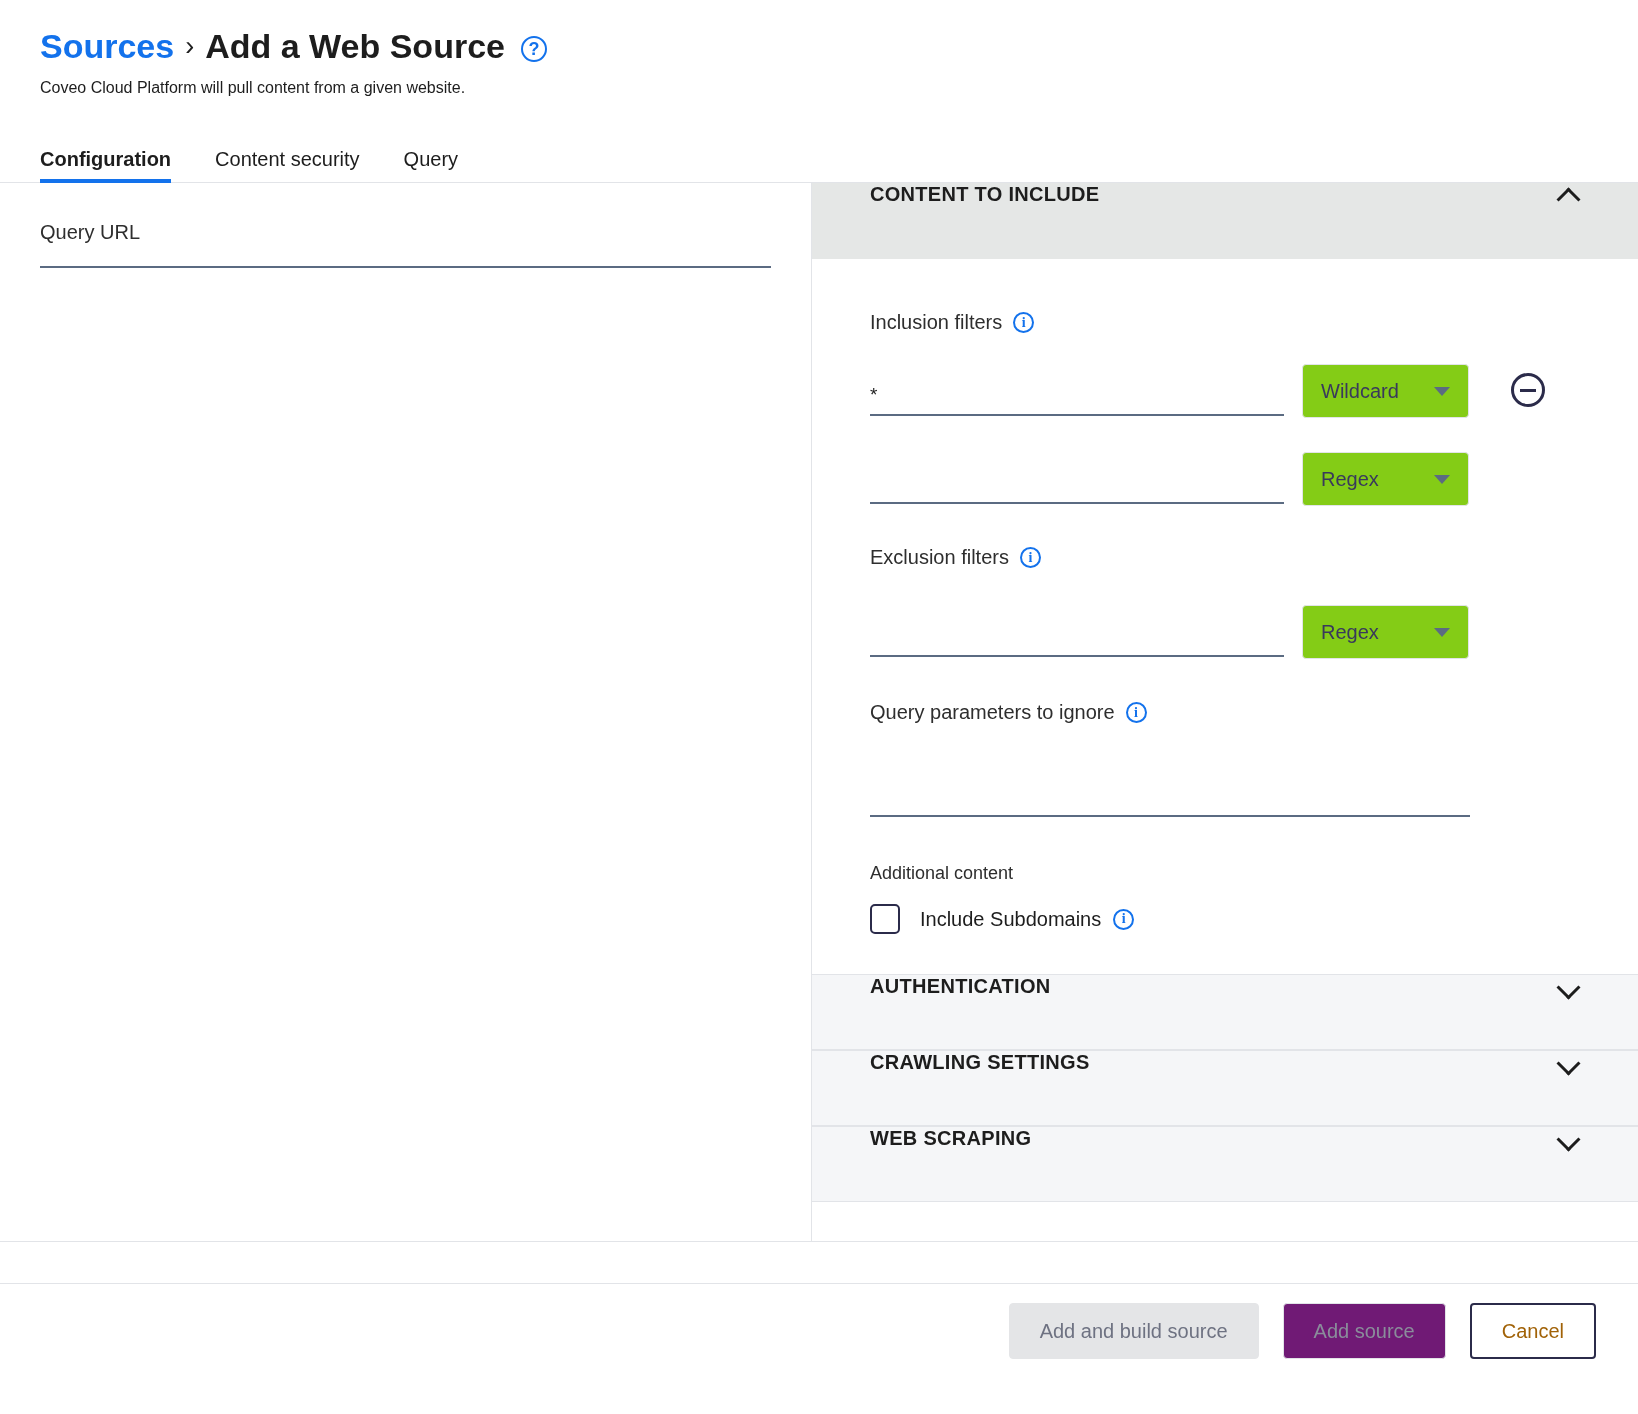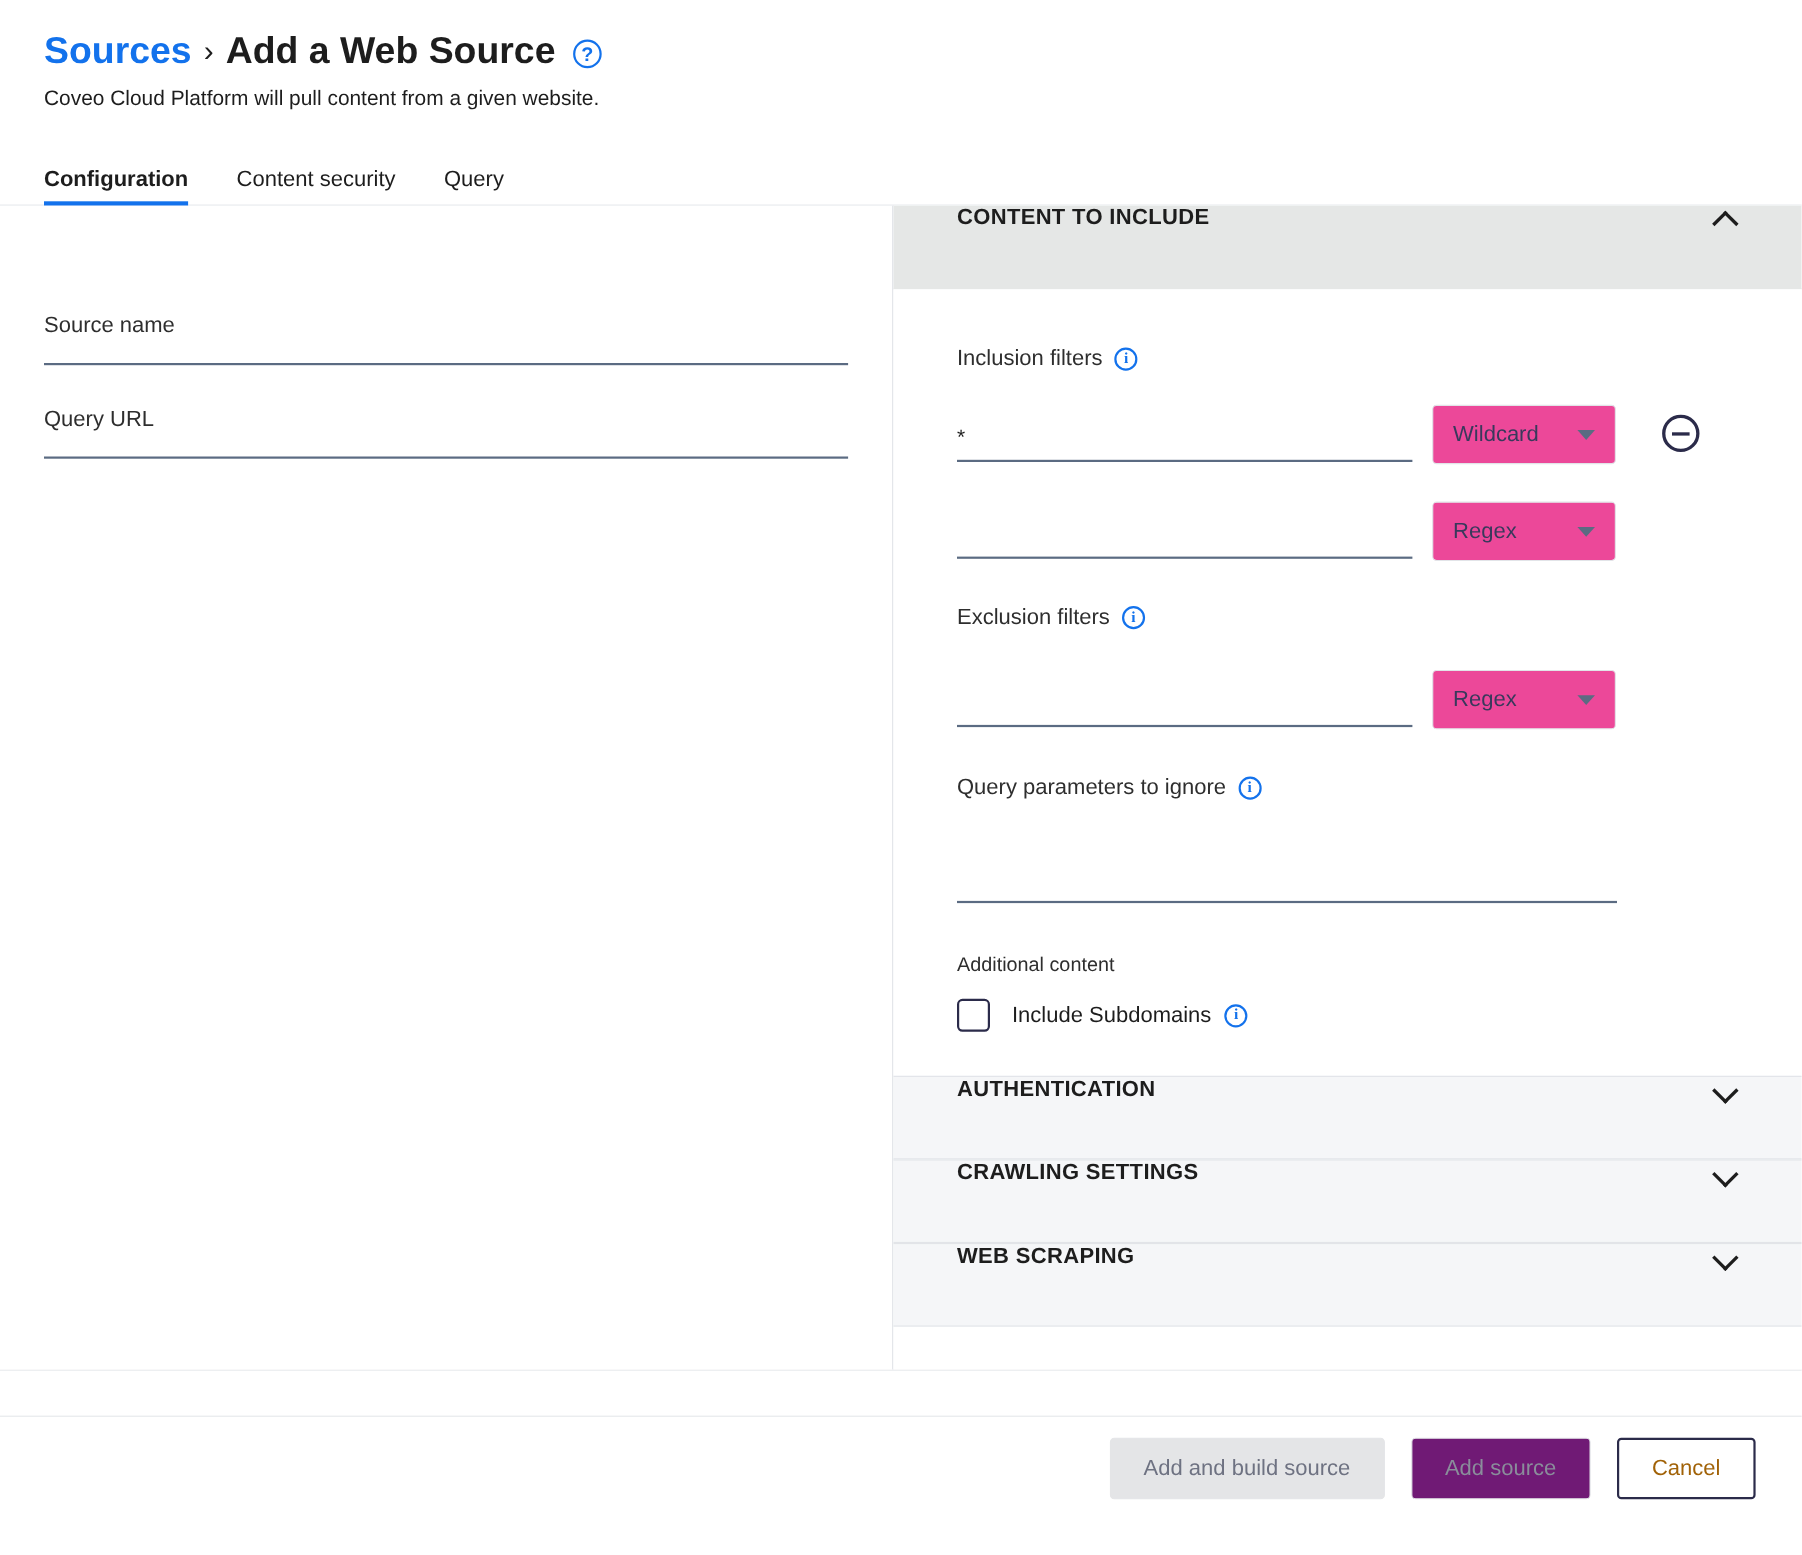--- a/index.html
+++ b/index.html
@@ -51,21 +51,21 @@
     font-weight: bold;
     margin-left: 6px;
     margin-top: 4px;
     cursor: pointer;
     flex: 0 0 auto;
     line-height: 1;
   }
 
   .subtitle {
     margin-top: 14px;
-    font-size: 19px;
+    font-size: 16px;
     color: #1d1d1d;
     font-weight: normal;
   }
 
   
   .tabs {
     display: flex;
     align-items: flex-end;
     gap: 44px;
     padding: 0 40px;
@@ -229,21 +229,21 @@
     padding: 4px 0 9px 0;
     outline: none;
     height: 36px;
   }
   .select-box {
     width: 167px;
     flex: 0 0 167px;
     height: 54px;
     border: 1px solid #e2e4e8;
     border-radius: 4px;
-    background: #ec4899;
+    background: #84cc16;
     display: flex;
     align-items: center;
     justify-content: space-between;
     padding: 0 18px;
     cursor: pointer;
     margin-bottom: -2px;
   }
   .select-label {
     font-size: 20px;
     color: #39395c;
@@ -379,24 +379,20 @@
 
 <div class="tabs">
   <div class="tab active">Configuration</div>
   <div class="tab">Content security</div>
   <div class="tab">Query</div>
 </div>
 
 <div class="body-split">
 
   <div class="left-pane">
-    <div class="field field-source-name">
-      <label class="field-label">Source name</label>
-      <hr class="field-line">
-    </div>
     <div class="field field-site-url">
       <label class="field-label">Query URL</label>
       <hr class="field-line">
     </div>
   </div>
 
   <div class="right-pane">
 
     <div class="acc-header open">
       <span class="acc-title">CONTENT TO INCLUDE</span>

